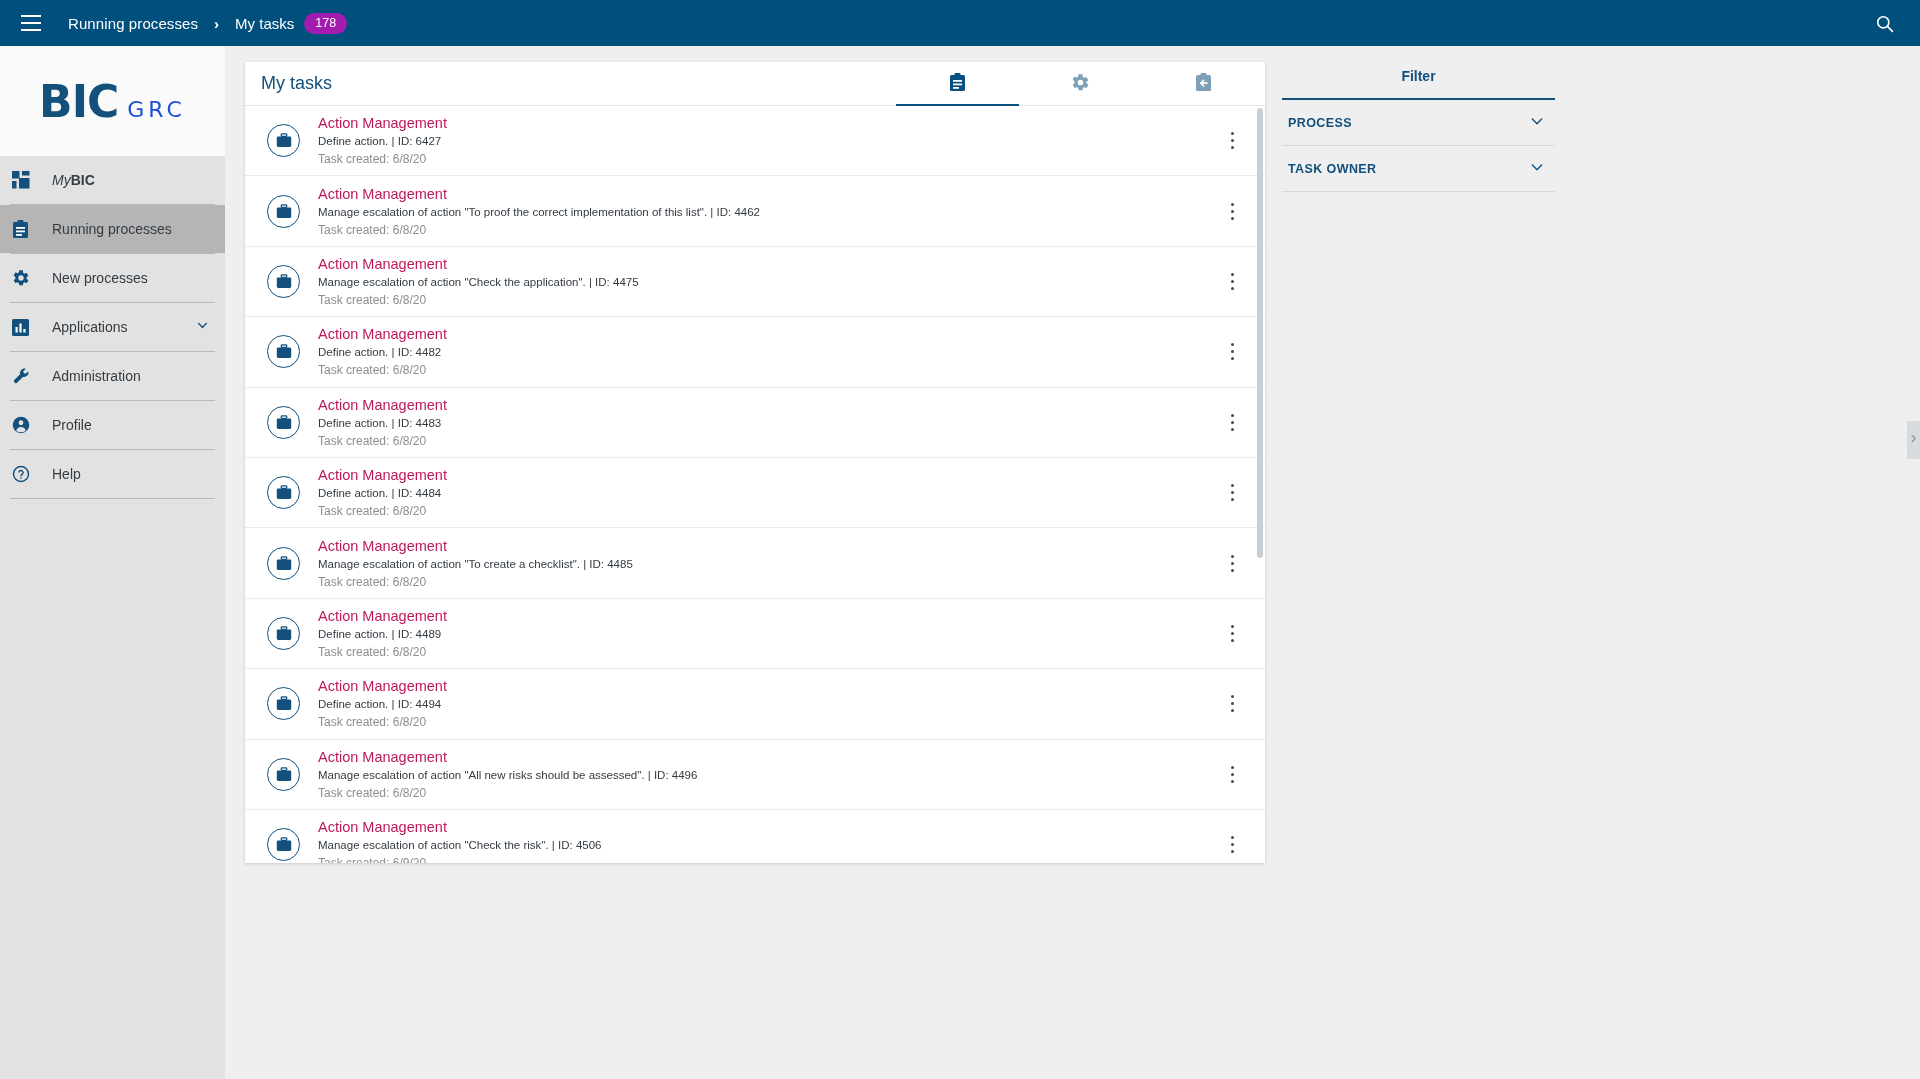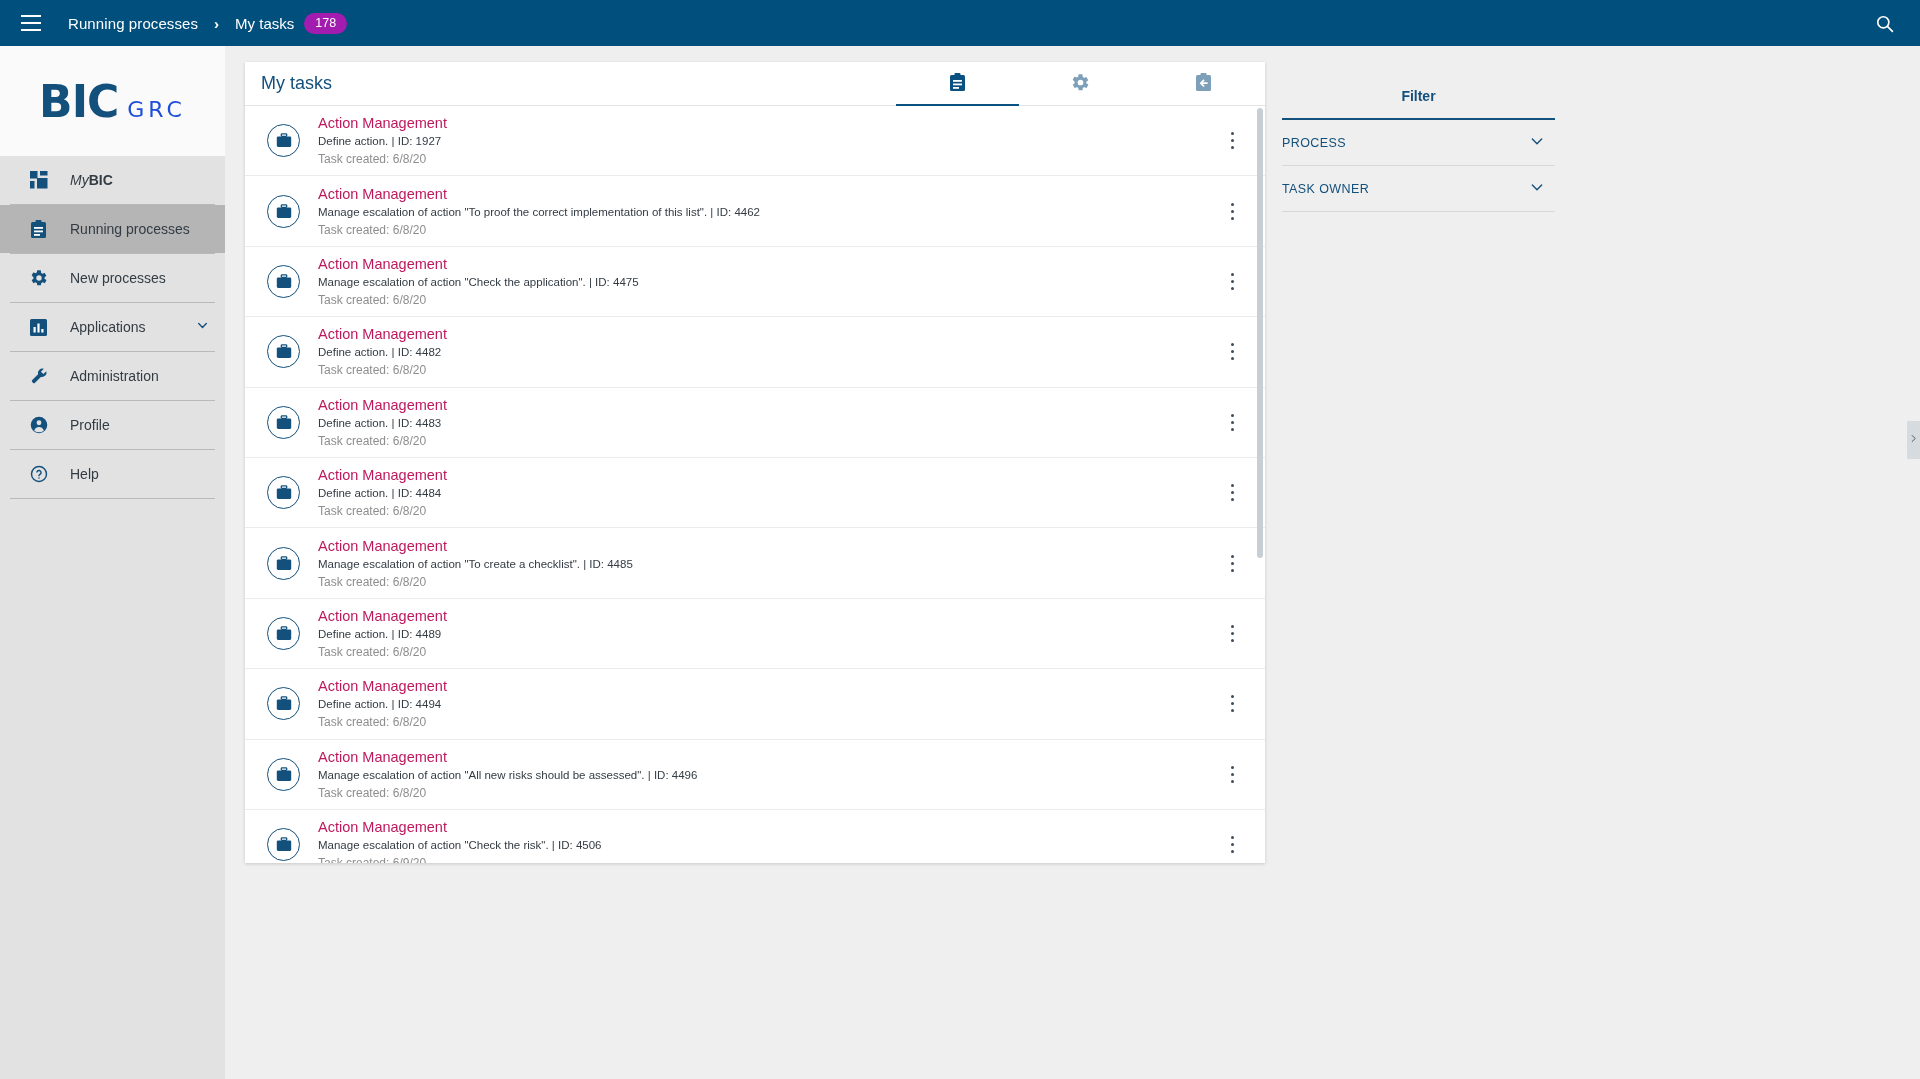--- a/index.html
+++ b/index.html
@@ -74,21 +74,21 @@
   }
   .logo-grc {
     font-size: 22px; letter-spacing: 4px; color: #1d4ed8;
     margin-left: 9px;
     font-family: "DejaVu Sans", sans-serif;
   }
   .nav-item {
     position: relative;
     height: 48px;
     display: flex; align-items: center;
-    padding-left: 30px;
+    padding-left: 12px;
     cursor: pointer;
     background: #e2e2e2;
   }
   .nav-item.active { background: #b5b5b5; }
   .nav-sep {
     height: 1px; background: #b9b9b9;
     margin: 0 10px;
   }
   .nav-icon {
     width: 28px; height: 22px;
@@ -196,39 +196,40 @@
     background: transparent;
   }
   .card-scrollbar .thumb {
     position: absolute; top: 0; left: 0;
     width: 6px; height: 450px;
     background: #c7ced4; border-radius: 3px;
   }
 
   
   .filter-panel {
-    position: absolute; left: 1282px; top: 74px;
+    position: absolute; left: 1282px; top: 54px;
     width: 273px;
   }
   .filter-title {
     height: 46px;
     display: flex; align-items: center; justify-content: center;
     font-size: 14px; font-weight: bold; color: #13507c;
     border-bottom: 2px solid #13507c;
   }
   .filter-row {
     position: relative;
     height: 46px;
     display: flex; align-items: center;
     border-bottom: 1px solid #d5d9dc;
     cursor: pointer;
   }
   .filter-label {
-    font-size: 12.5px; font-weight: normal;
+    font-size: 12.5px; font-weight: bold;
     color: #13507c; letter-spacing: .4px;
+    margin-left: 6px;
   }
   .filter-chevron {
     position: absolute; right: 10px; top: 50%;
     transform: translateY(-50%);
     color: #13507c;
   }
 
   
   .edge-handle {
     position: absolute; right: 0; top: 421px;
@@ -401,21 +402,21 @@
 
     <div class="task-row">
       <div class="task-avatar">
         <svg width="16" height="15" viewBox="0 0 20 18" fill="#13507c">
           <rect x="6.6" y="0.6" width="6.8" height="3.2" rx="1" fill="none" stroke="#13507c" stroke-width="1.6"></rect>
           <rect x="1" y="4" width="18" height="13" rx="1.6"></rect>
         </svg>
       </div>
       <div class="task-texts">
         <div class="task-title">Action Management</div>
-        <div class="task-sub">Define action. | ID: 1927</div>
+        <div class="task-sub">Define action. | ID: 6427</div>
         <div class="task-date">Task created: 6/8/20</div>
       </div>
       <div class="task-menu">
         <i></i>
           <i></i>
           <i></i>
       </div>
     </div>
 
     <div class="task-row">

